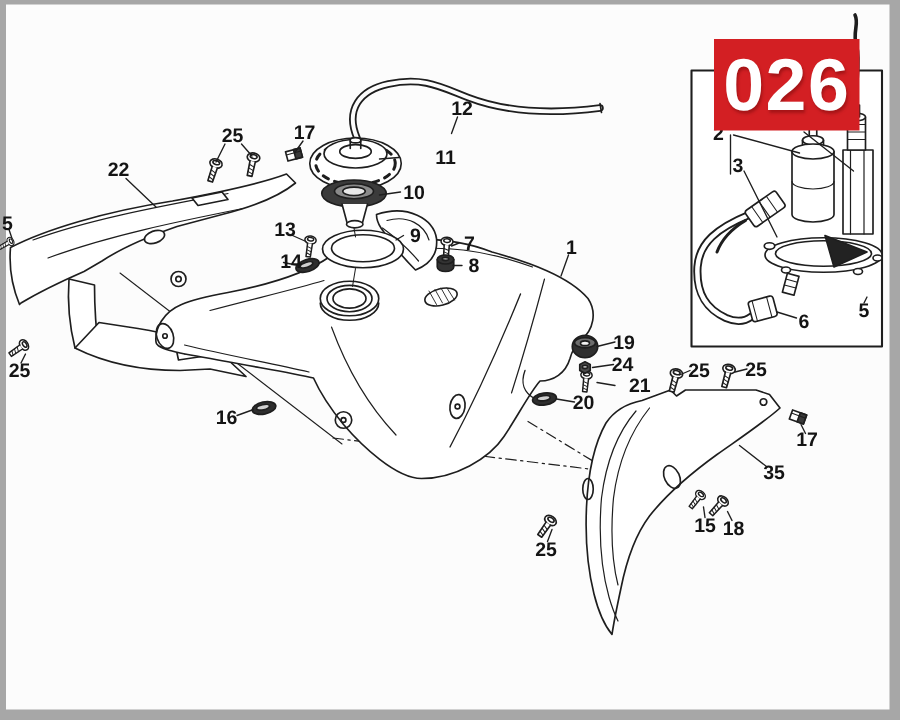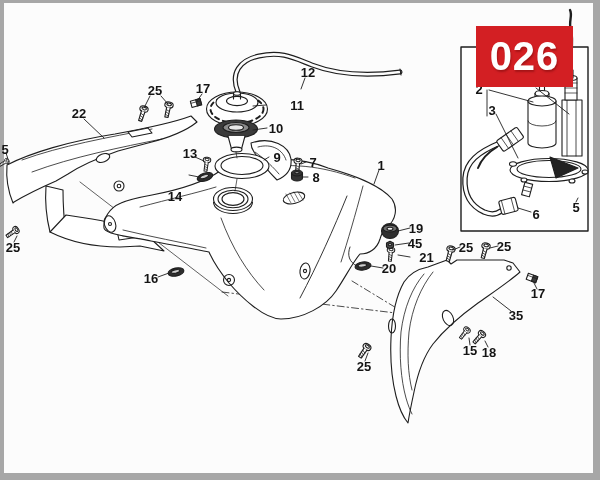--- a/index.html
+++ b/index.html
@@ -2,21 +2,21 @@
 <html><head>
 <meta charset="utf-8">
 <style>
   html,body{margin:0;padding:0;background:#888;}
   .stage{position:relative;width:600px;height:480px;background:#a7a7a7;overflow:hidden;
          font-family:"Liberation Sans",sans-serif;}
   .paper{position:absolute;left:4px;top:3px;width:589px;height:470px;background:#fcfcfc;}
   svg.art{position:absolute;left:0;top:0;z-index:2;}
   .badge{position:absolute;left:476px;top:26px;width:97px;height:61px;background:#d31f23;
          z-index:6;display:flex;align-items:center;justify-content:center;}
-  .badge span{color:#fff;font-size:40px;font-weight:bold;letter-spacing:1px;
+  .badge span{color:#fff;font-size:49px;font-weight:bold;letter-spacing:1px;
               text-shadow:1px 2px 2px rgba(80,0,0,.35);}
   #callout-layer{position:absolute;left:0;top:0;width:600px;height:480px;z-index:5;pointer-events:none;}
   .callout{position:absolute;transform:translate(-50%,-50%);font-size:13px;font-weight:bold;
            color:#141414;white-space:nowrap;}
 </style>
 </head>
 <body>
 
 <div class="stage">
   <div class="paper"></div>
@@ -262,31 +262,31 @@
       <div class="callout" style="left: 5px; top: 149px;">5</div>
       <div class="callout" style="left: 576px; top: 207px;">5</div>
       <div class="callout" style="left: 536px; top: 214px;">6</div>
       <div class="callout" style="left: 313px; top: 162px;">7</div>
       <div class="callout" style="left: 316px; top: 177px;">8</div>
       <div class="callout" style="left: 277px; top: 157px;">9</div>
       <div class="callout" style="left: 276px; top: 128px; text-align: center;">10</div>
       <div class="callout" style="left: 275px; top: 105px; padding-left: 44px;">11</div>
       <div class="callout" style="left: 308px; top: 72px;">12</div>
       <div class="callout" style="left: 190px; top: 153px;">13</div>
-      <div class="callout" style="left: 175px; top: 174px; margin-top: 22px;">14</div>
+      <div class="callout" style="left: 194px; top: 174px;">14</div>
       <div class="callout" style="left: 470px; top: 350px;">15</div>
       <div class="callout" style="left: 151px; top: 278px;">16</div>
       <div class="callout" style="left: 203px; top: 88px;">17</div>
       <div class="callout" style="left: 538px; top: 293px;">17</div>
       <div class="callout" style="left: 489px; top: 352px;">18</div>
       <div class="callout" style="left: 416px; top: 228px;">19</div>
       <div class="callout" style="left: 389px; top: 268px;">20</div>
       <div class="callout" style="left: 416px; top: 257px; padding-left: 21px;">21</div>
       <div class="callout" style="left: 79px; top: 113px;">22</div>
       <div class="callout" style="left: 516px; top: 315px;">35</div>
-      <div class="callout" style="left: 415px; top: 243px;">45</div>
+      <div class="callout" style="left: 415px; top: 243px;">24</div>
       <div class="callout" style="left: 155px; top: 90px;">25</div>
       <div class="callout" style="left: 13px; top: 247px;">25</div>
       <div class="callout" style="left: 466px; top: 247px;">25</div>
       <div class="callout" style="left: 504px; top: 246px;">25</div>
       <div class="callout" style="left: 364px; top: 366px;">25</div>
     </div>
 </div>
 
 </body></html>

